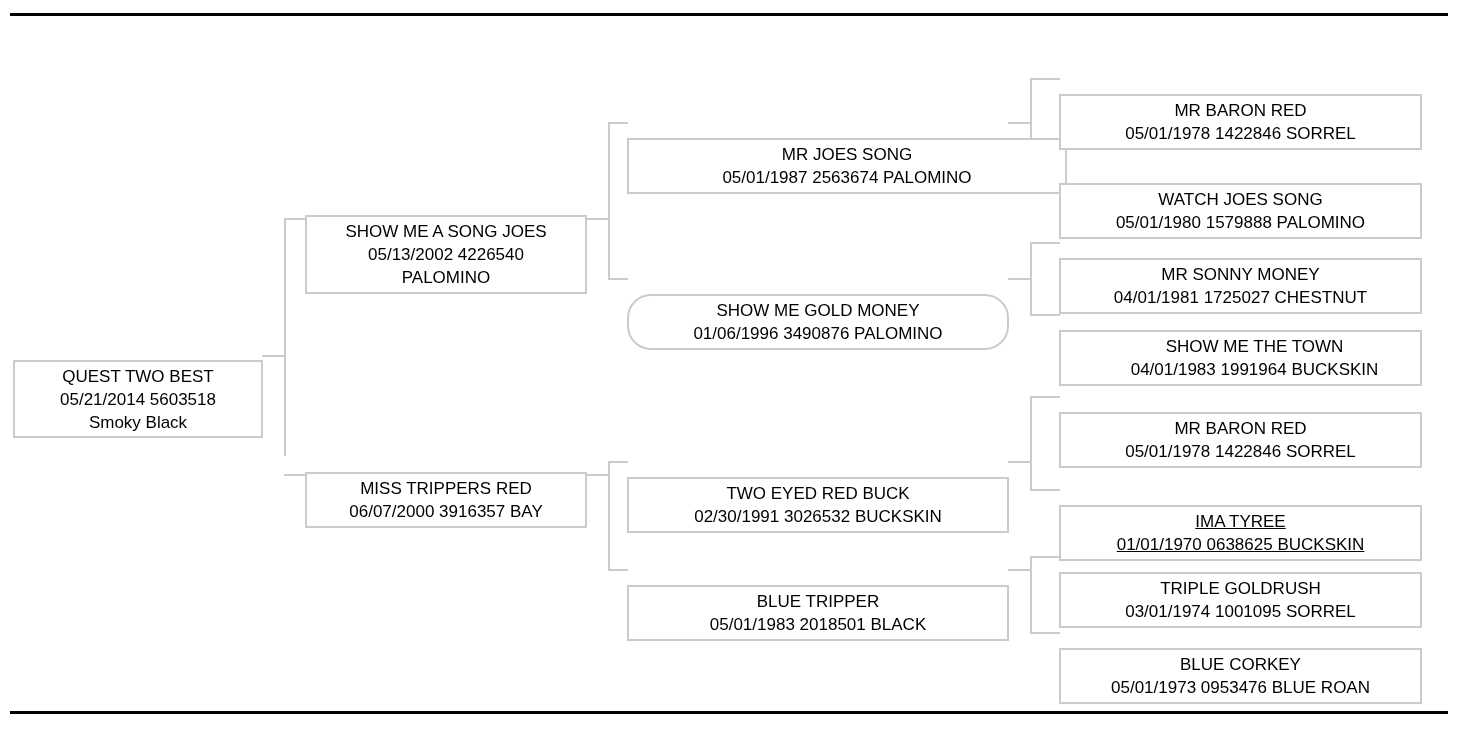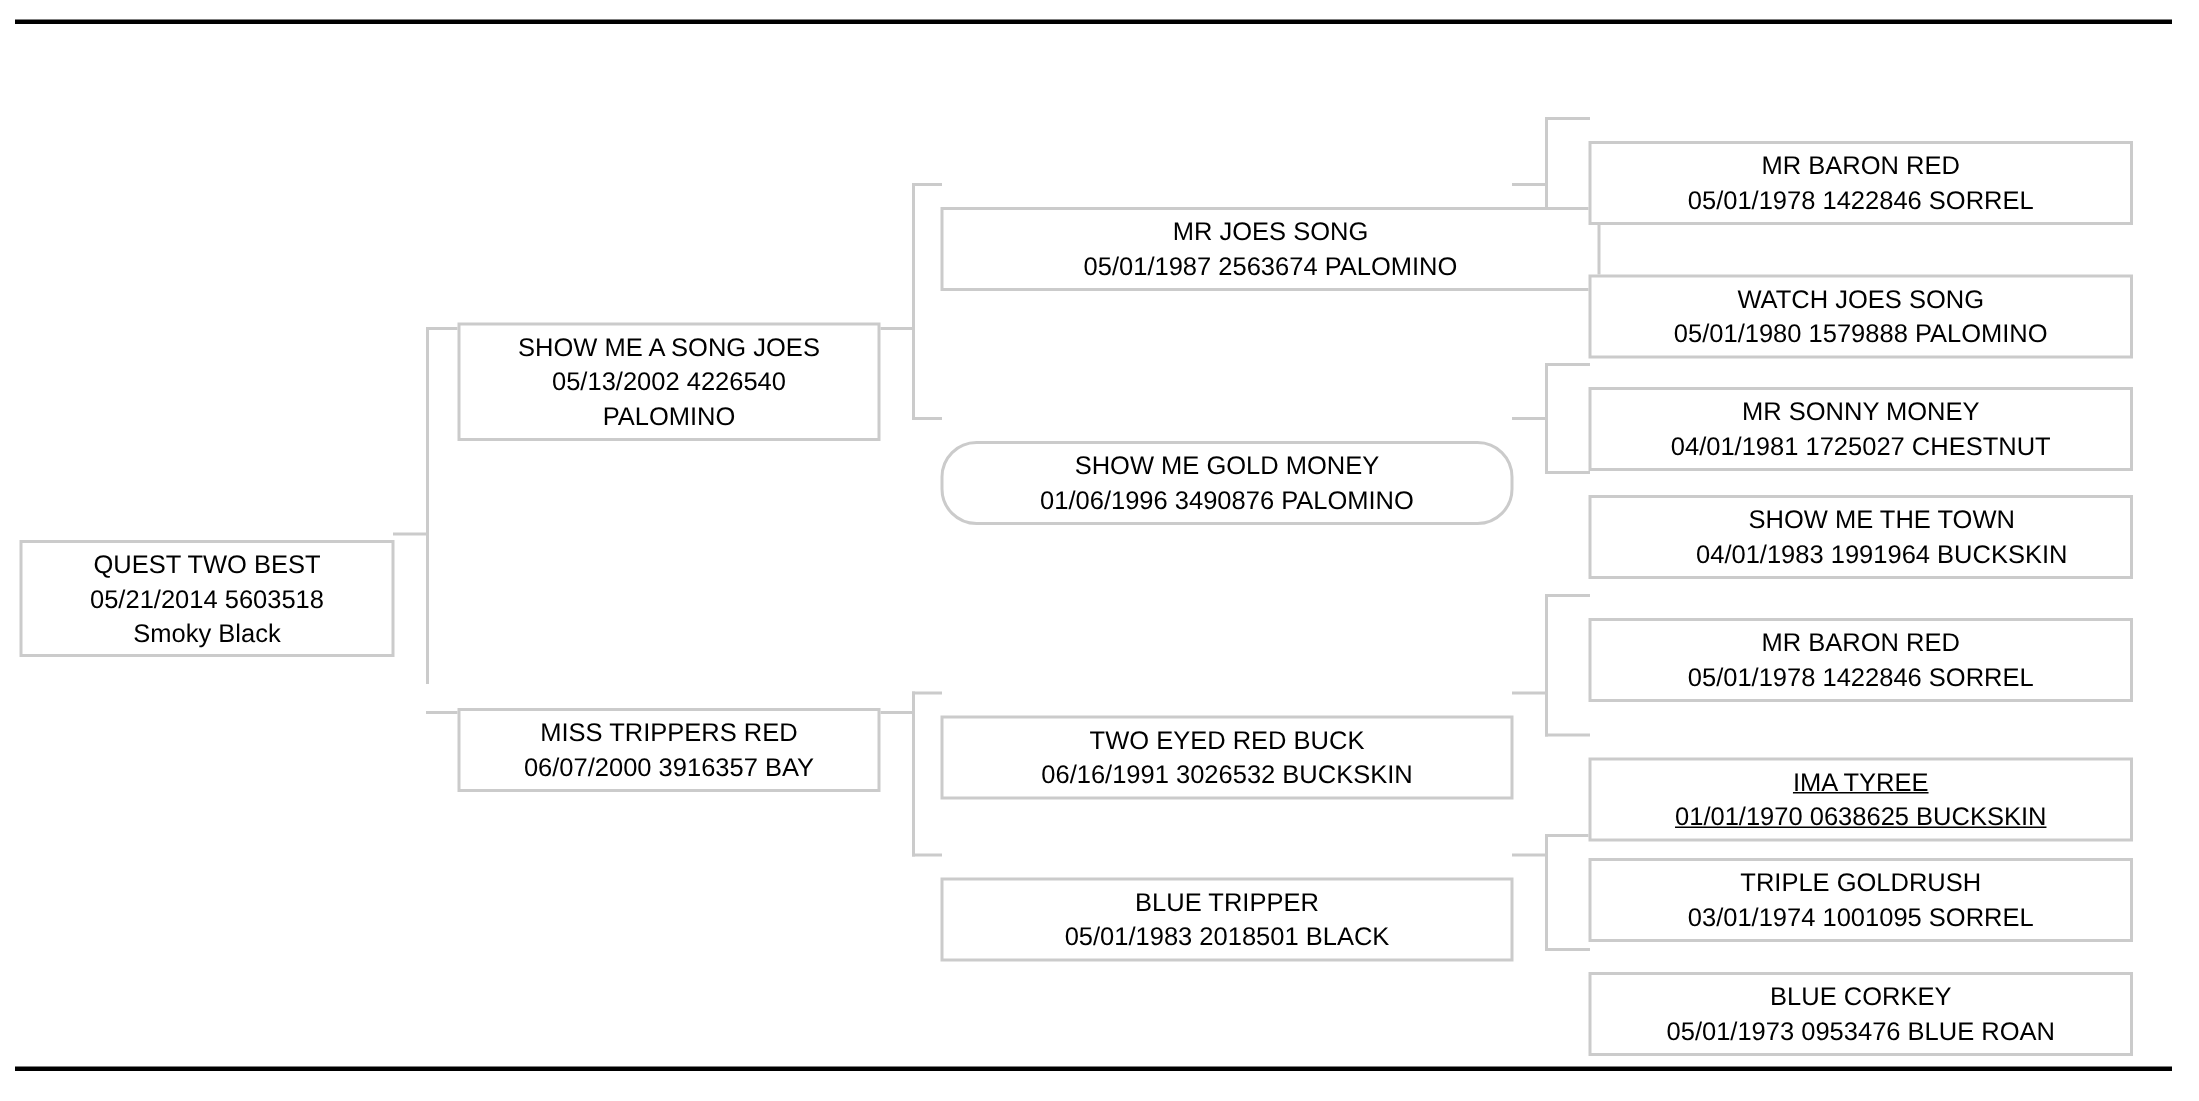--- a/index.html
+++ b/index.html
@@ -121,21 +121,21 @@
     <span class="dt">05/01/1987 2563674 PALOMINO</span>
   </div>
 
   <div class="node" style="left:627px; top:250px; width:382px; height:56px;border-radius:24px;">
     <span class="nm">SHOW ME GOLD MONEY</span>
     <span class="dt">01/06/1996 3490876 PALOMINO</span>
   </div>
 
   <div class="node" style="left:627px; top:433px; width:382px; height:56px;">
     <span class="nm">TWO EYED RED BUCK</span>
-    <span class="dt">06/16/1991 3026532 BUCKSKIN</span>
+    <span class="dt">02/30/1991 3026532 BUCKSKIN</span>
   </div>
 
   <div class="node" style="left:627px; top:541px; width:382px; height:56px;">
     <span class="nm">BLUE TRIPPER</span>
     <span class="dt">05/01/1983 2018501 BLACK</span>
   </div>
 
   <div class="node" style="left:1059px; top:50px; width:363px; height:56px;">
     <span class="nm">MR BARON RED</span>
     <span class="dt">05/01/1978 1422846 SORREL</span>

